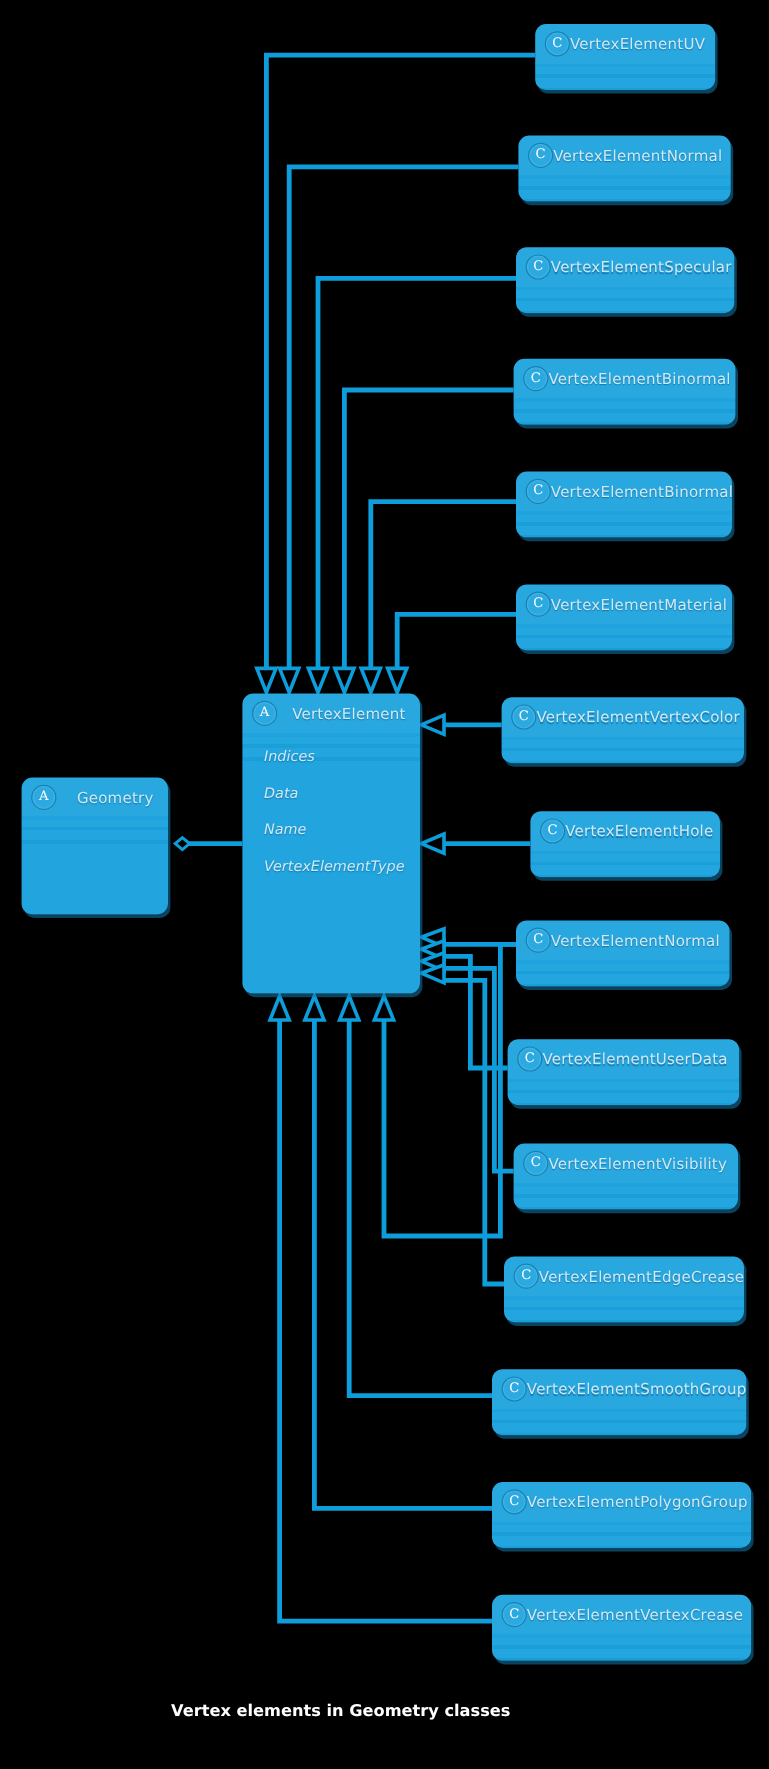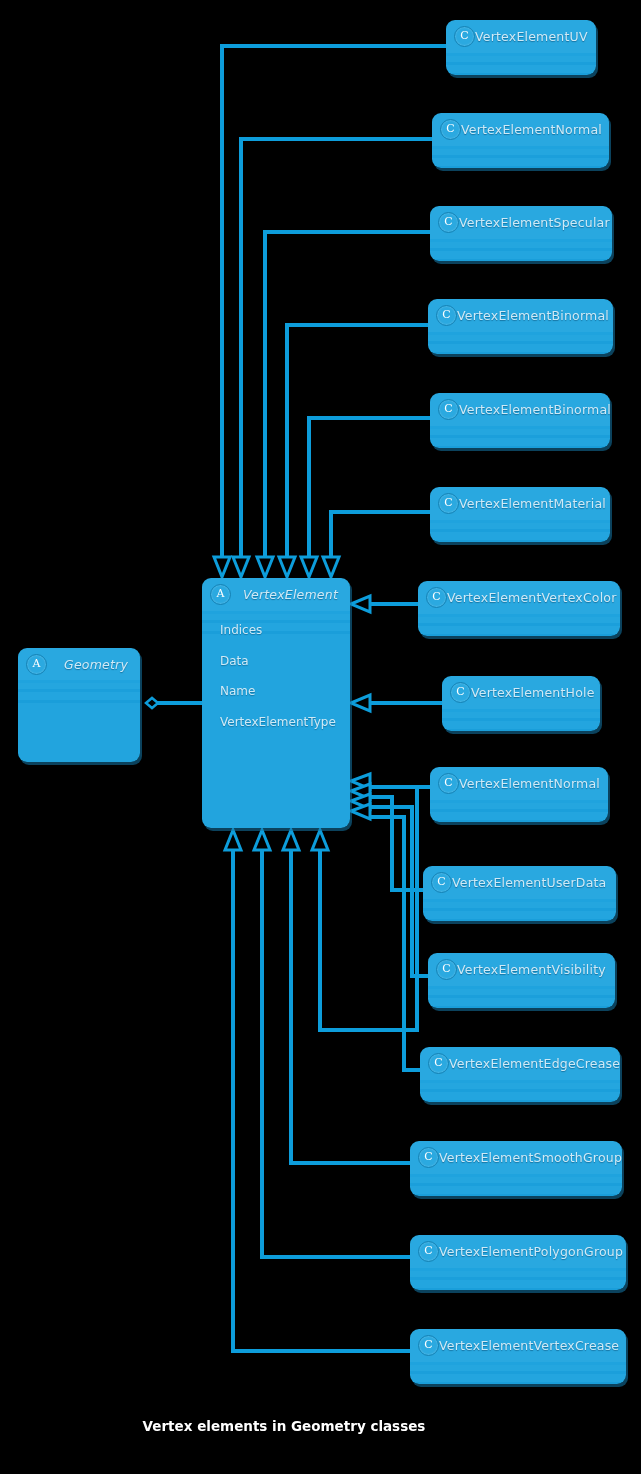--- a/index.html
+++ b/index.html
@@ -69,25 +69,26 @@
   .node .nm {
     flex: 1 1 auto;
     text-align: right;
     color: #cfeaf7;
     font-size: 12.5px;
     letter-spacing: 0.2px;
     padding-right: 12px;
     white-space: nowrap;
     text-shadow: 0 1px 1px rgba(10,80,120,0.6);
   }
-  .node.abstract .nm { font-style: italic; }
+  .node.abstract .nm { }
 
   
   .node .attrs {
     padding: 9px 0 6px 18px;
+    font-style: italic;
   }
   .node .attrs .row {
     color: #cfeaf7;
     font-size: 12px;
     height: 30.5px;
     line-height: 20px;
     white-space: nowrap;
     text-shadow: 0 1px 1px rgba(10,80,120,0.55);
   }
 

